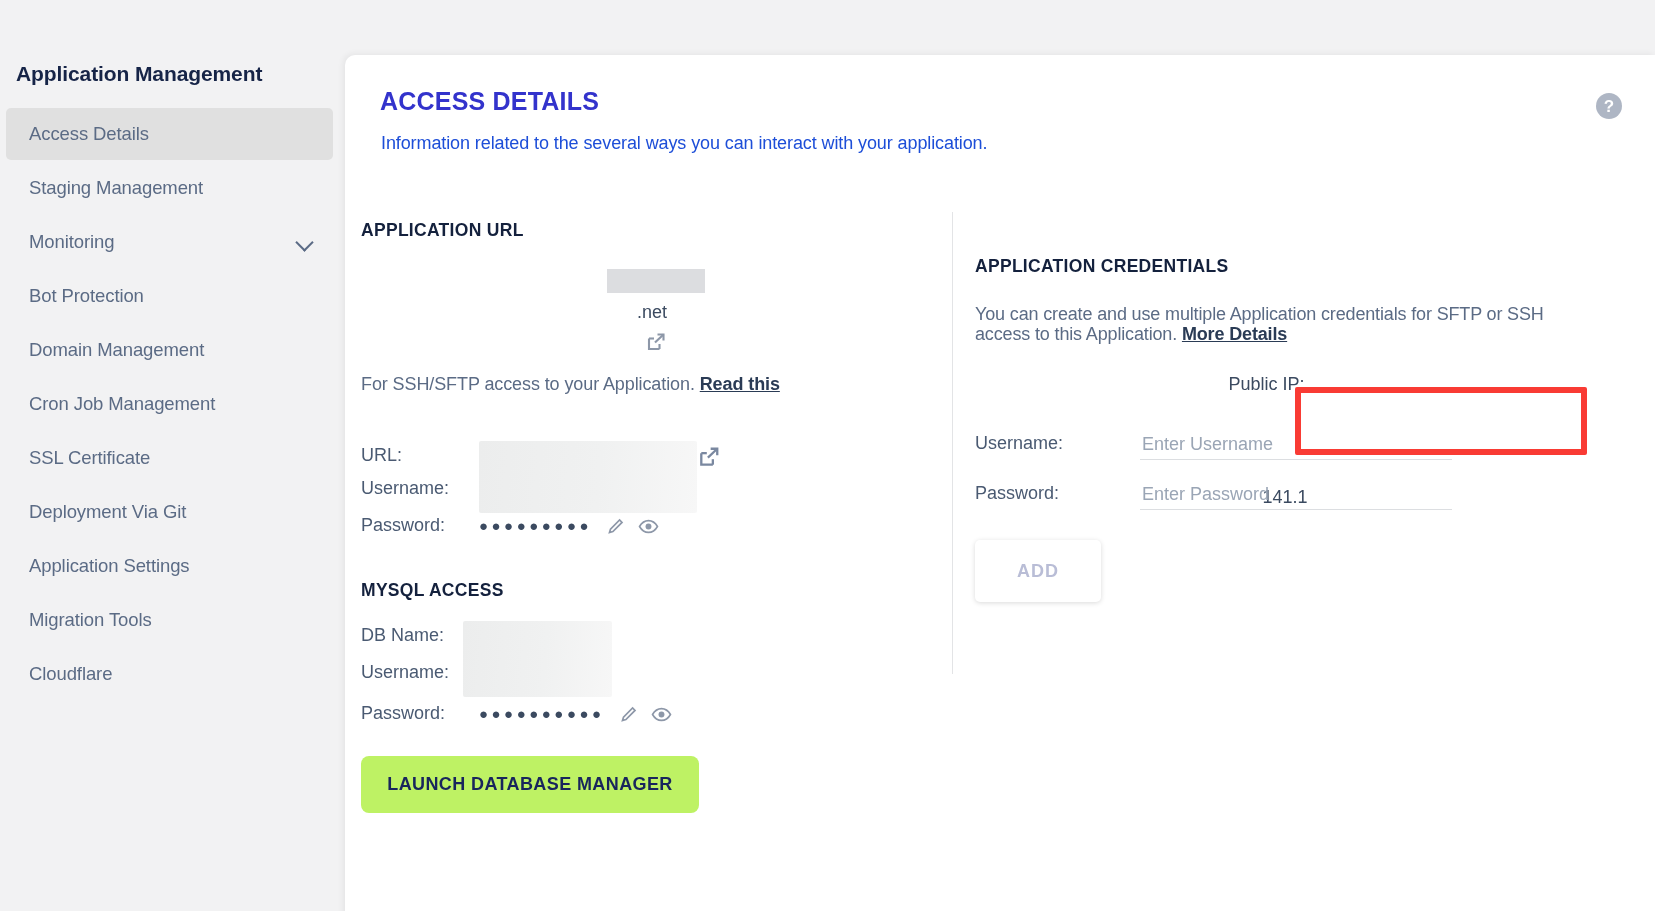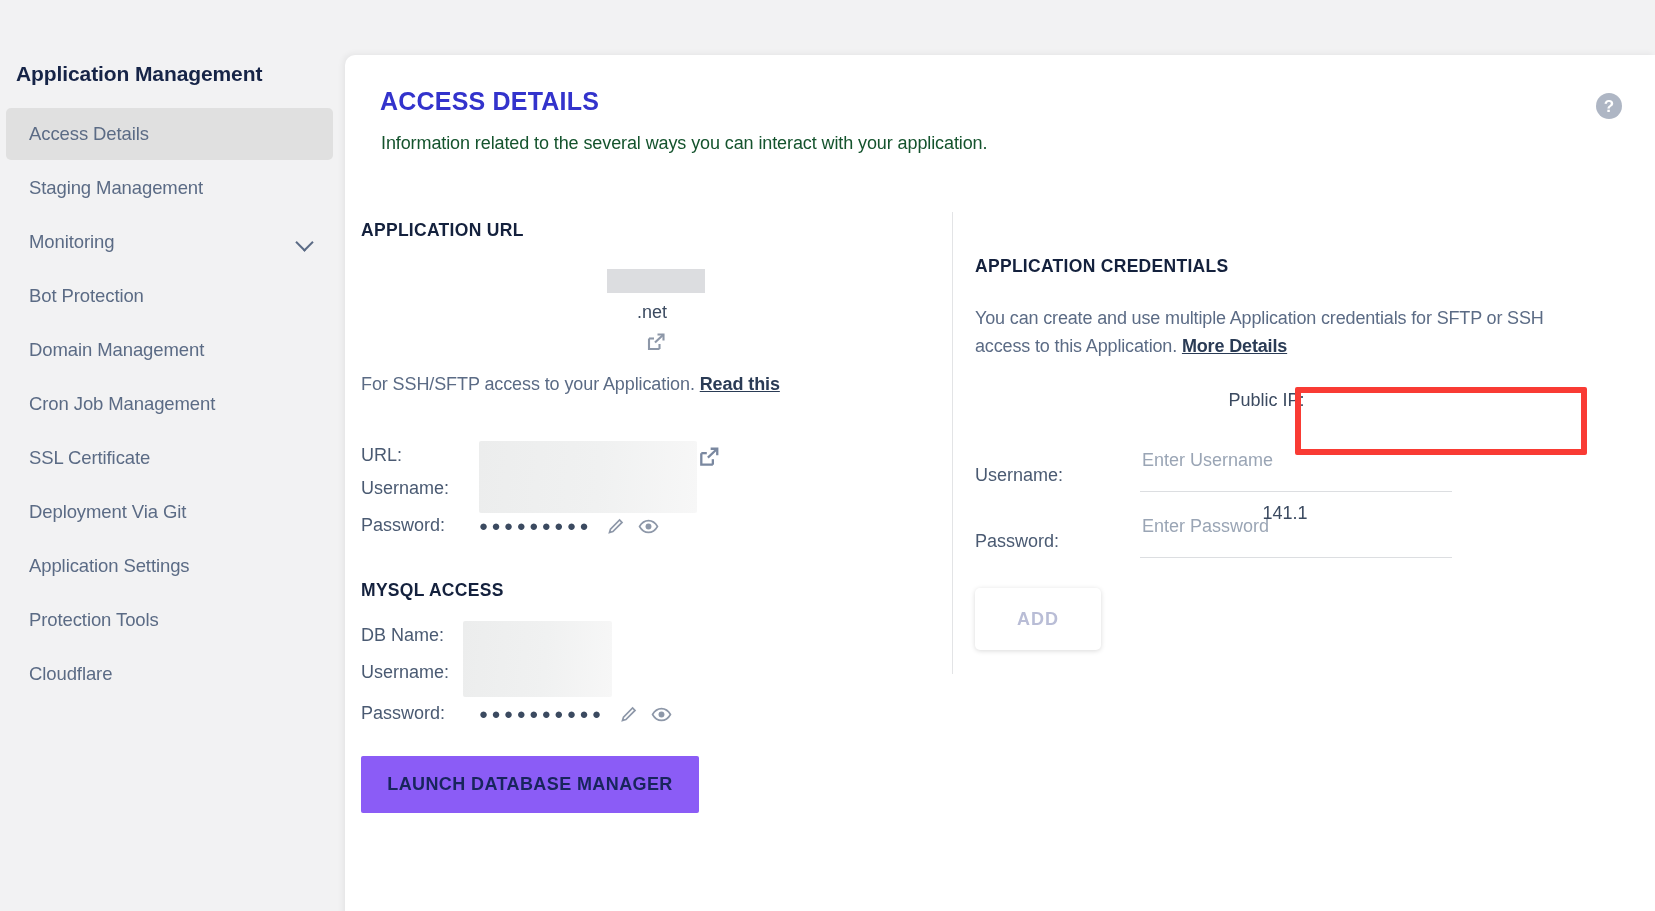--- a/index.html
+++ b/index.html
@@ -95,21 +95,21 @@
     font-size: 25px;
     font-weight: bold;
     color: #3333cc;
     letter-spacing: 0.2px;
   }
 
   .card-sub {
     position: absolute;
     left: 36px; top: 78px;
     font-size: 18px;
-    color: #14532d;
+    color: #1d4ed8;
     letter-spacing: -0.1px;
   }
 
   .help-icon {
     position: absolute;
     right: 33px; top: 38px;
     width: 26px; height: 26px;
     border-radius: 50%;
     background: #aeb6c4;
     color: #ffffff;
@@ -228,30 +228,30 @@
 
   .blur-box {
     position: absolute;
     background: linear-gradient(95deg,#eceded 0%, #f0f1f1 55%, #f7f7f7 100%);
     border-radius: 2px;
   }
 
   .btn-launch {
     display: inline-block;
     margin-top: 26px;
-    background: #8b5cf6;
+    background: #bef264;
     color: #18255c;
     border: none;
     font-family: "Liberation Sans", sans-serif;
     font-size: 18px;
     font-weight: bold;
     letter-spacing: 0.4px;
     padding: 18px 0;
     width: 338px;
-    border-radius: 2px;
+    border-radius: 8px;
     cursor: pointer;
   }
 
   
   .divider {
     position: absolute;
     left: 607px;
     top: 157px;
     width: 1px;
     height: 462px;
@@ -263,21 +263,21 @@
     left: 630px;
     top: 165px;
     width: 620px;
     margin-top: 36px;
   }
 
   .cred-desc {
     margin-top: 27px;
     font-size: 18px;
     color: #5b6b85;
-    line-height: 28px;
+    line-height: 20px;
     letter-spacing: -0.15px;
     width: 580px;
   }
 
   .ip-row {
     display: flex;
     align-items: center;
     margin-top: 30px;
     height: 26px;
     font-size: 18px;
@@ -312,21 +312,21 @@
   }
   .field-input {
     flex: 0 0 312px;
     border: none;
     border-bottom: 1px solid #dcdee1;
     outline: none;
     background: transparent;
     font-family: "Liberation Sans", sans-serif;
     font-size: 18px;
     color: #4c1d95;
-    padding: 2px 2px 20px 2px;
+    padding: 2px 2px 4px 2px;
   }
   .field-input::placeholder { color: #9aa5b5; }
 
   .btn-add {
     margin-top: 30px;
     margin-left: 0;
     width: 126px;
     height: 62px;
     background: #ffffff;
     border: none;
@@ -370,21 +370,21 @@
         <li class="nav-item">
           <span>SSL Certificate</span>
         </li>
         <li class="nav-item">
           <span>Deployment Via Git</span>
         </li>
         <li class="nav-item">
           <span>Application Settings</span>
         </li>
         <li class="nav-item">
-          <span>Protection Tools</span>
+          <span>Migration Tools</span>
         </li>
         <li class="nav-item">
           <span>Cloudflare</span>
         </li>
       </ul>
   </aside>
 
   <section class="card">
 
     <div class="card-title">ACCESS DETAILS</div>

